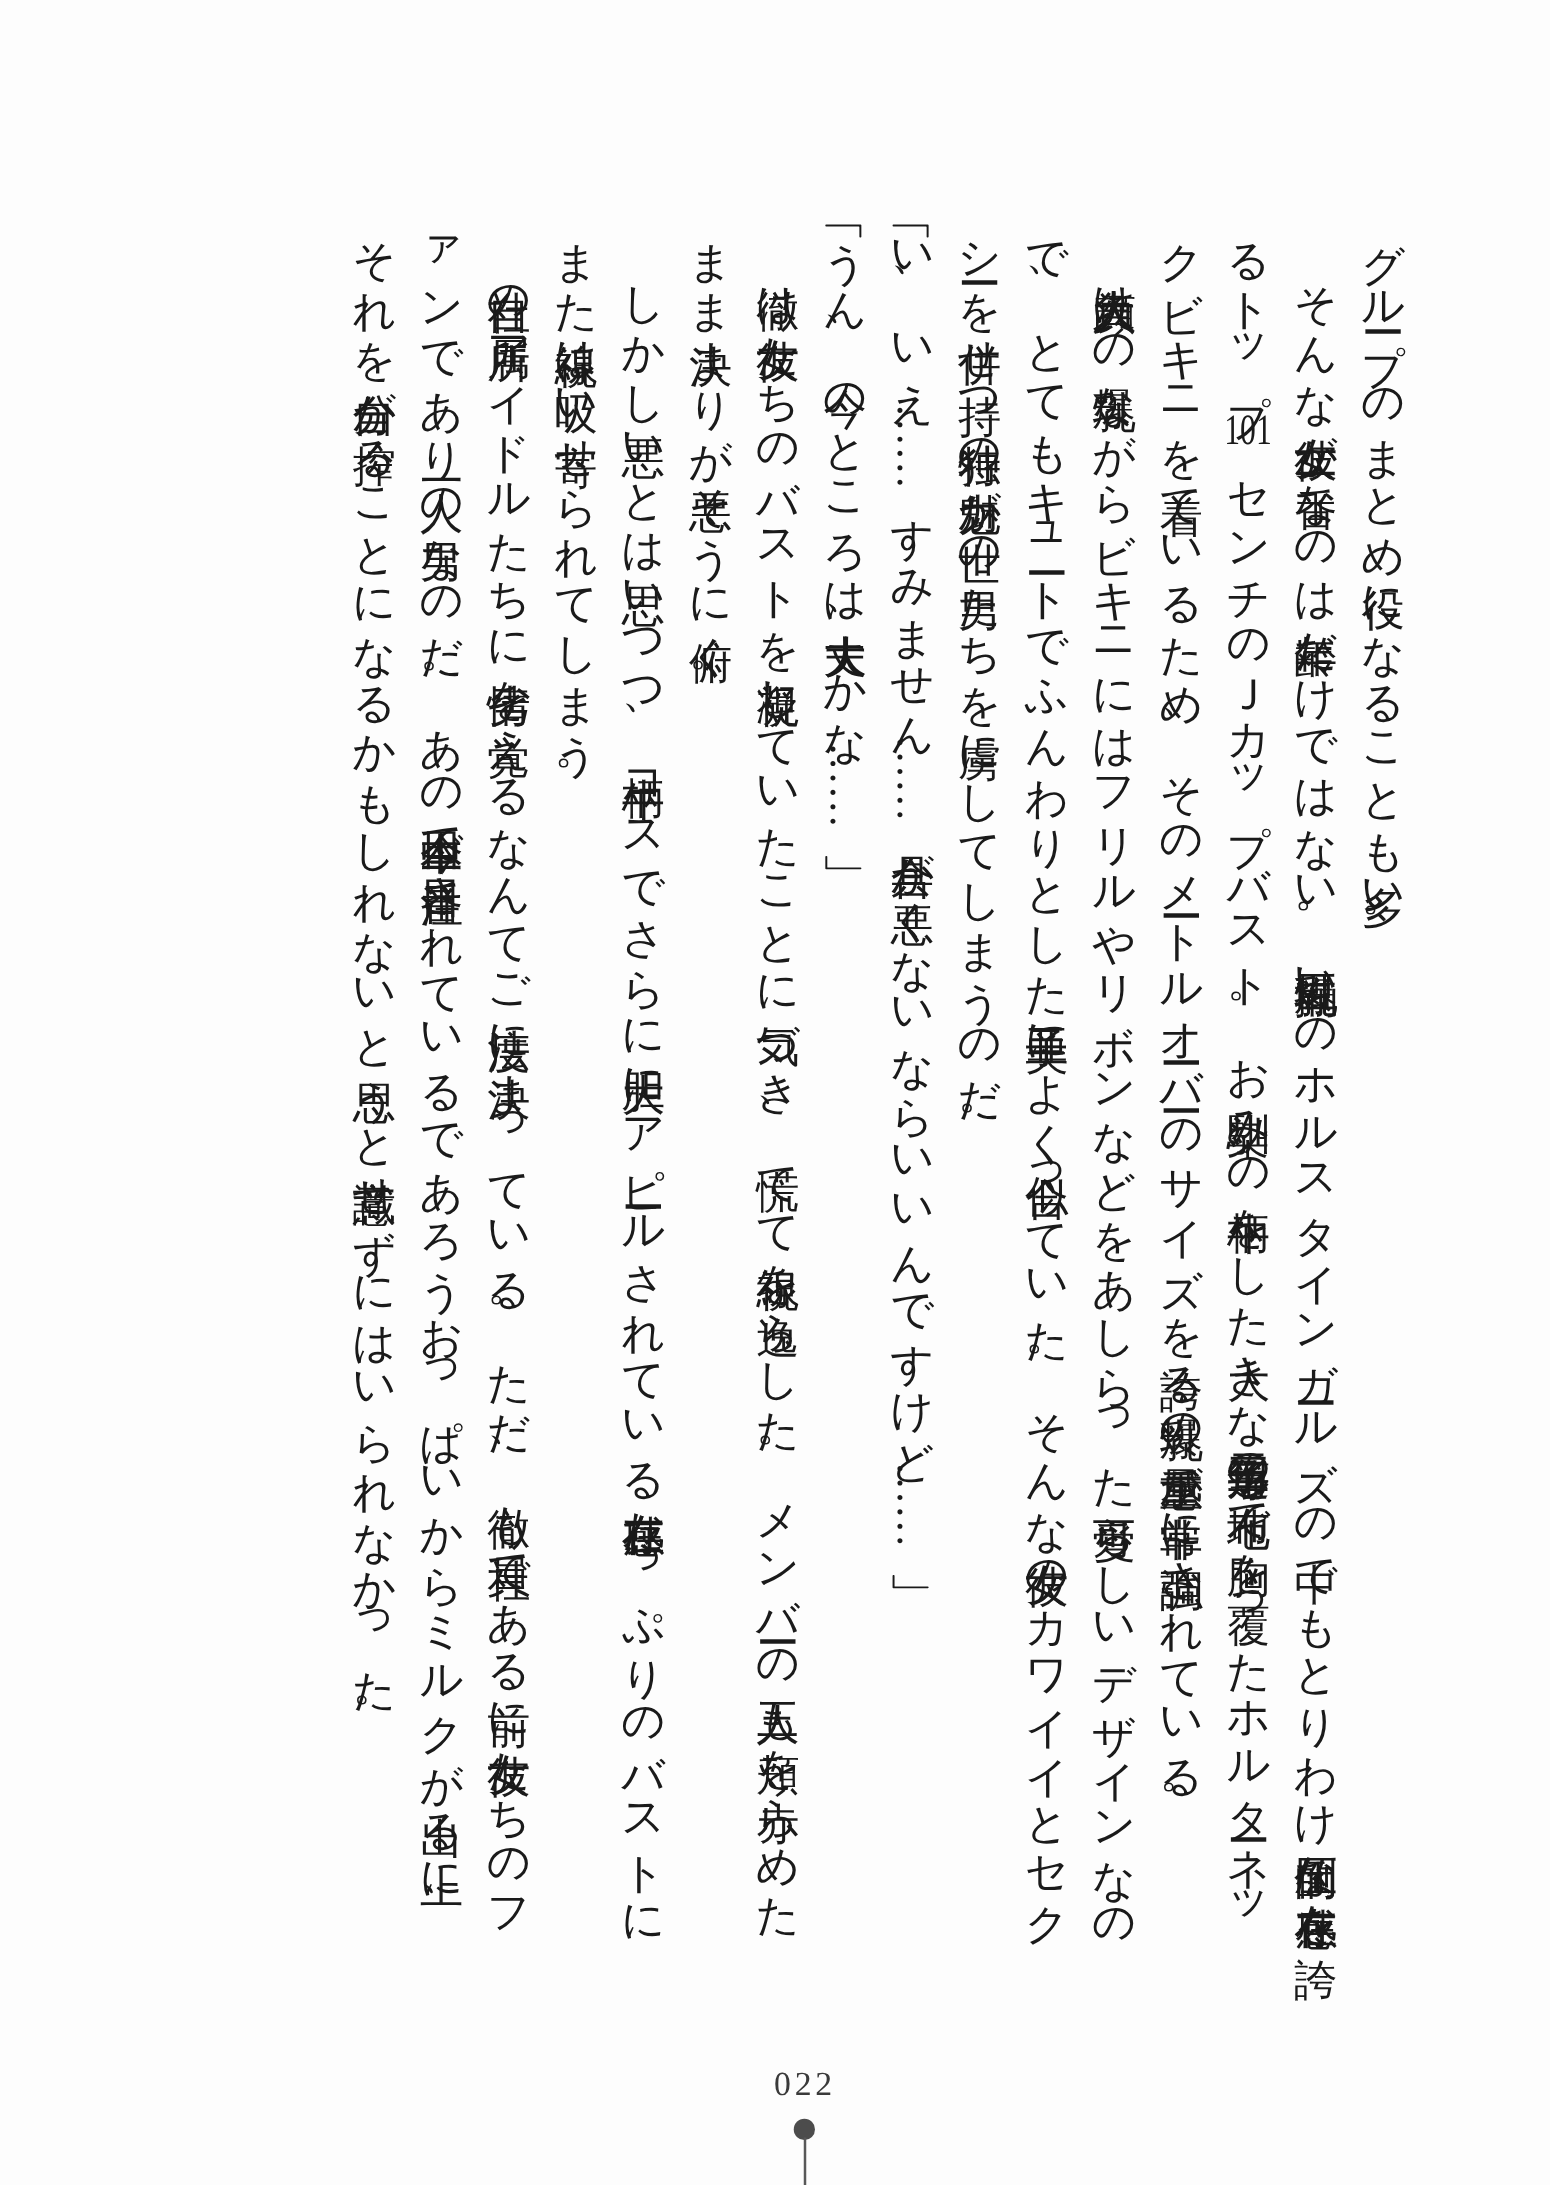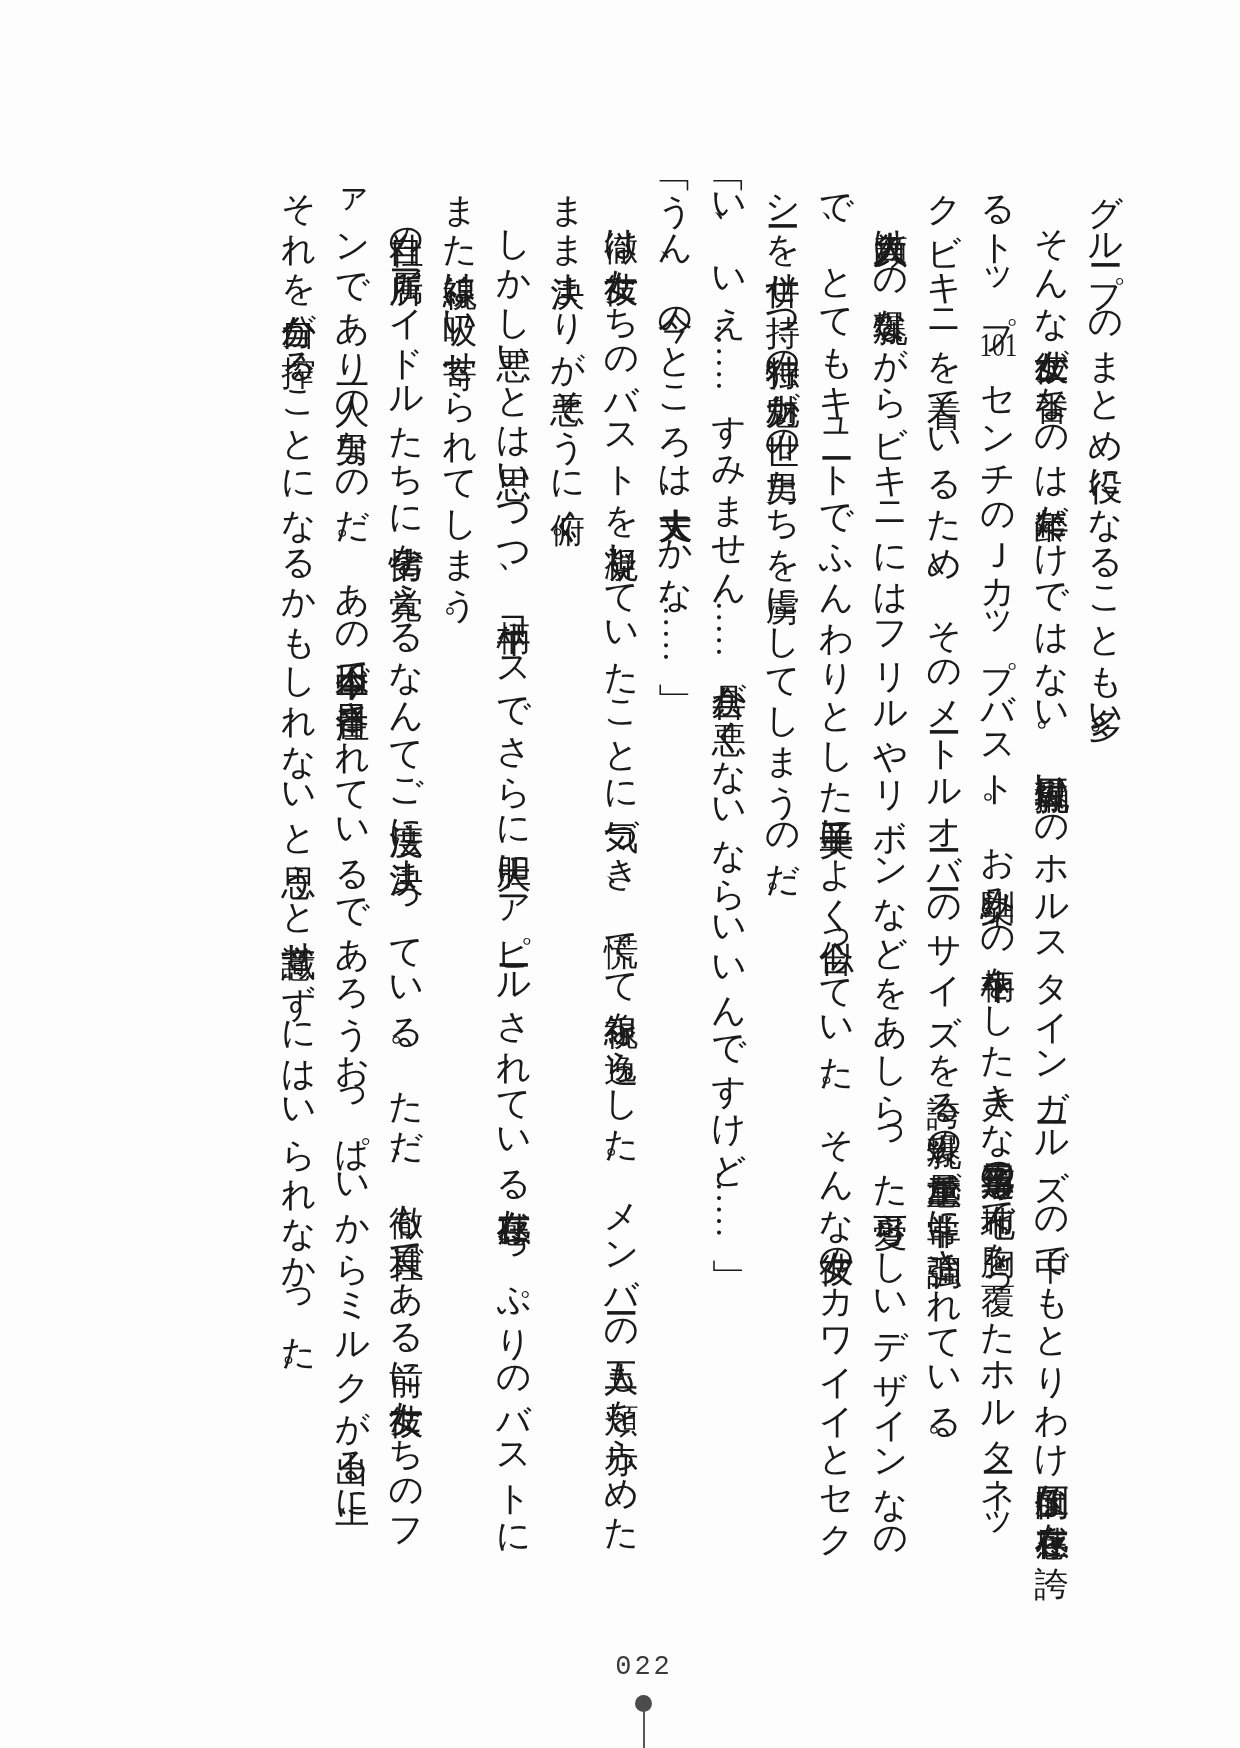--- a/index.html
+++ b/index.html
@@ -42,21 +42,21 @@
   }
   .tcy {
     text-combine-upright: all;
     -webkit-text-combine: horizontal;
   }
   .page-number {
     position: absolute;
     top: 1652px;
     left: 644px;
     transform: translateX(-50%);
-    font-family: Liberation Mono, monospace;
+    font-family: Liberation Serif, serif;
     font-size: 27px;
     font-weight: 400;
     letter-spacing: 3px;
     color: #3a3a3a;
     white-space: nowrap;
   }
   .orn-dot {
     position: absolute;
     top: 1695px;
     left: 635px;

